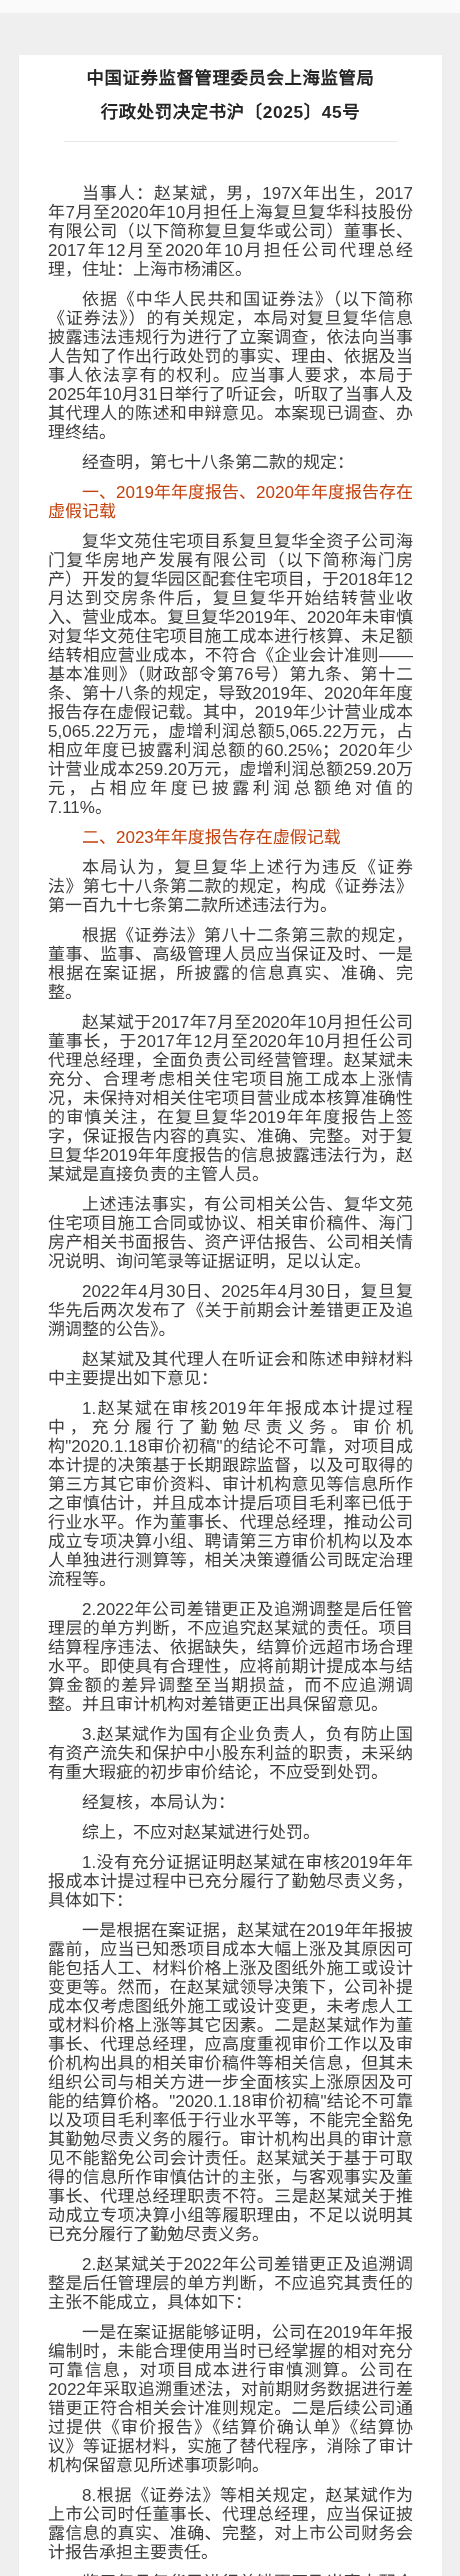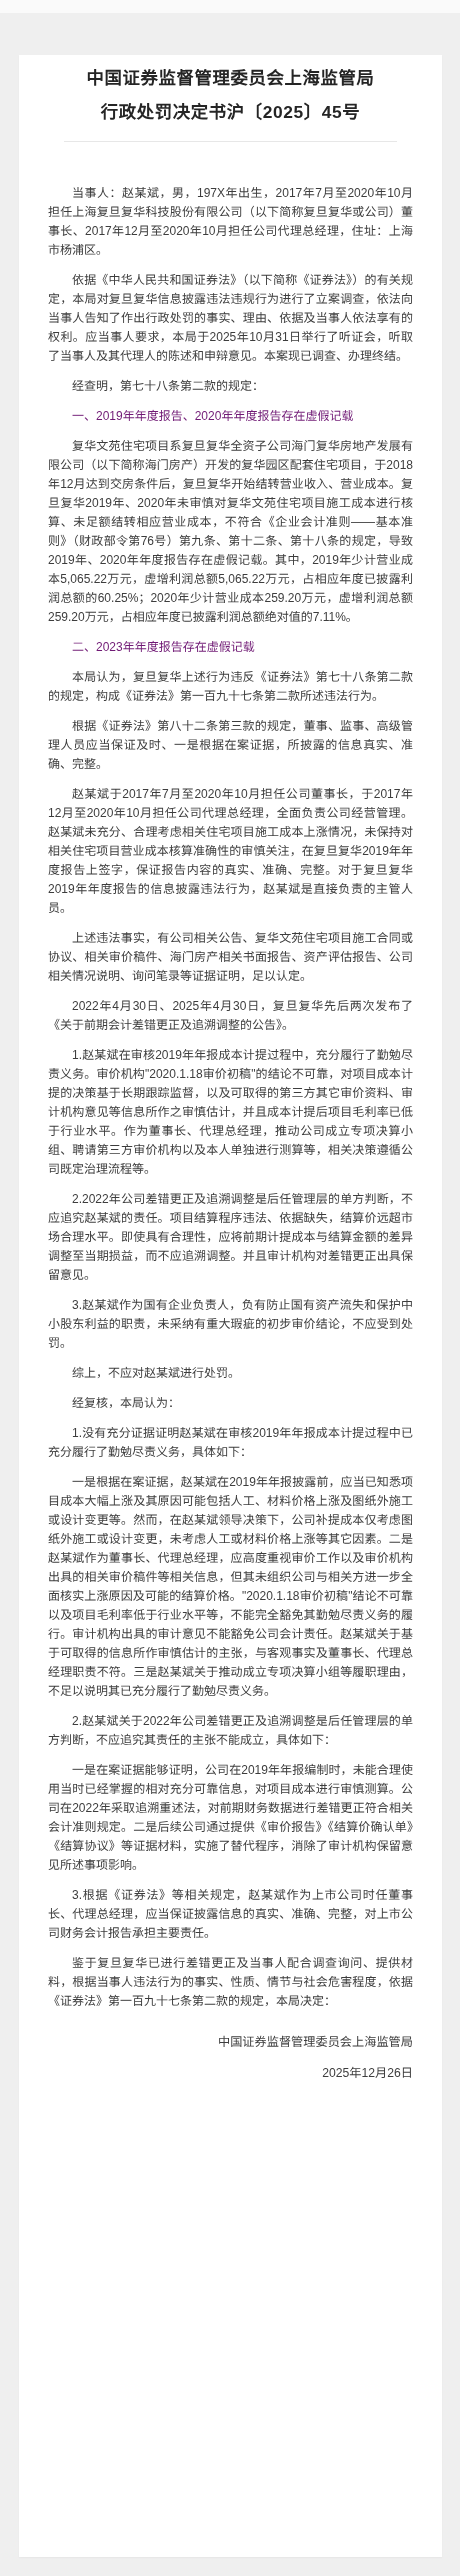--- a/index.html
+++ b/index.html
@@ -42,29 +42,29 @@
   }
   .title-divider {
     border: none;
     border-top: 0.6px solid #e7e7e7;
     margin: 12.8px 16.3px 0 16.3px;
   }
   .doc-body {
     margin-top: 42px;
   }
   .para {
-    font-size: 12px;
+    font-size: 17px;
     line-height: 19px;
     color: #3d3d3d;
     text-align: justify;
     text-indent: 2em;
     margin: 11px 0;
   }
   .para.heading {
-    color: #701a75;
+    color: #c2410c;
   }
   .sig-block {
     margin-top: 22px;
   }
   .sig-block p {
     font-size: 12.2px;
     line-height: 19px;
     color: #3d3d3d;
     text-align: right;
     margin: 0;
@@ -88,30 +88,31 @@
           <p class="para">依据《中华人民共和国证券法》（以下简称《证券法》）的有关规定，本局对复旦复华信息披露违法违规行为进行了立案调查，依法向当事人告知了作出行政处罚的事实、理由、依据及当事人依法享有的权利。应当事人要求，本局于2025年10月31日举行了听证会，听取了当事人及其代理人的陈述和申辩意见。本案现已调查、办理终结。</p>
           <p class="para">经查明，第七十八条第二款的规定：</p>
           <p class="para heading">一、2019年年度报告、2020年年度报告存在虚假记载</p>
           <p class="para">复华文苑住宅项目系复旦复华全资子公司海门复华房地产发展有限公司（以下简称海门房产）开发的复华园区配套住宅项目，于2018年12月达到交房条件后，复旦复华开始结转营业收入、营业成本。复旦复华2019年、2020年未审慎对复华文苑住宅项目施工成本进行核算、未足额结转相应营业成本，不符合《企业会计准则——基本准则》（财政部令第76号）第九条、第十二条、第十八条的规定，导致2019年、2020年年度报告存在虚假记载。其中，2019年少计营业成本5,065.22万元，虚增利润总额5,065.22万元，占相应年度已披露利润总额的60.25%；2020年少计营业成本259.20万元，虚增利润总额259.20万元，占相应年度已披露利润总额绝对值的7.11%。</p>
           <p class="para heading">二、2023年年度报告存在虚假记载</p>
           <p class="para">本局认为，复旦复华上述行为违反《证券法》第七十八条第二款的规定，构成《证券法》第一百九十七条第二款所述违法行为。</p>
           <p class="para">根据《证券法》第八十二条第三款的规定，董事、监事、高级管理人员应当保证及时、一是根据在案证据，所披露的信息真实、准确、完整。</p>
           <p class="para">赵某斌于2017年7月至2020年10月担任公司董事长，于2017年12月至2020年10月担任公司代理总经理，全面负责公司经营管理。赵某斌未充分、合理考虑相关住宅项目施工成本上涨情况，未保持对相关住宅项目营业成本核算准确性的审慎关注，在复旦复华2019年年度报告上签字，保证报告内容的真实、准确、完整。对于复旦复华2019年年度报告的信息披露违法行为，赵某斌是直接负责的主管人员。</p>
           <p class="para">上述违法事实，有公司相关公告、复华文苑住宅项目施工合同或协议、相关审价稿件、海门房产相关书面报告、资产评估报告、公司相关情况说明、询问笔录等证据证明，足以认定。</p>
           <p class="para">2022年4月30日、2025年4月30日，复旦复华先后两次发布了《关于前期会计差错更正及追溯调整的公告》。</p>
+          <p class="para">赵某斌及其代理人在听证会和陈述申辩材料中主要提出如下意见：</p>
           <p class="para">1.赵某斌在审核2019年年报成本计提过程中，充分履行了勤勉尽责义务。审价机构"2020.1.18审价初稿"的结论不可靠，对项目成本计提的决策基于长期跟踪监督，以及可取得的第三方其它审价资料、审计机构意见等信息所作之审慎估计，并且成本计提后项目毛利率已低于行业水平。作为董事长、代理总经理，推动公司成立专项决算小组、聘请第三方审价机构以及本人单独进行测算等，相关决策遵循公司既定治理流程等。</p>
           <p class="para">2.2022年公司差错更正及追溯调整是后任管理层的单方判断，不应追究赵某斌的责任。项目结算程序违法、依据缺失，结算价远超市场合理水平。即使具有合理性，应将前期计提成本与结算金额的差异调整至当期损益，而不应追溯调整。并且审计机构对差错更正出具保留意见。</p>
           <p class="para">3.赵某斌作为国有企业负责人，负有防止国有资产流失和保护中小股东利益的职责，未采纳有重大瑕疵的初步审价结论，不应受到处罚。</p>
+          <p class="para">经复核，本局认为：</p>
           <p class="para">综上，不应对赵某斌进行处罚。</p>
-          <p class="para">经复核，本局认为：</p>
           <p class="para">1.没有充分证据证明赵某斌在审核2019年年报成本计提过程中已充分履行了勤勉尽责义务，具体如下：</p>
           <p class="para">一是根据在案证据，赵某斌在2019年年报披露前，应当已知悉项目成本大幅上涨及其原因可能包括人工、材料价格上涨及图纸外施工或设计变更等。然而，在赵某斌领导决策下，公司补提成本仅考虑图纸外施工或设计变更，未考虑人工或材料价格上涨等其它因素。二是赵某斌作为董事长、代理总经理，应高度重视审价工作以及审价机构出具的相关审价稿件等相关信息，但其未组织公司与相关方进一步全面核实上涨原因及可能的结算价格。"2020.1.18审价初稿"结论不可靠以及项目毛利率低于行业水平等，不能完全豁免其勤勉尽责义务的履行。审计机构出具的审计意见不能豁免公司会计责任。赵某斌关于基于可取得的信息所作审慎估计的主张，与客观事实及董事长、代理总经理职责不符。三是赵某斌关于推动成立专项决算小组等履职理由，不足以说明其已充分履行了勤勉尽责义务。</p>
           <p class="para">2.赵某斌关于2022年公司差错更正及追溯调整是后任管理层的单方判断，不应追究其责任的主张不能成立，具体如下：</p>
           <p class="para">一是在案证据能够证明，公司在2019年年报编制时，未能合理使用当时已经掌握的相对充分可靠信息，对项目成本进行审慎测算。公司在2022年采取追溯重述法，对前期财务数据进行差错更正符合相关会计准则规定。二是后续公司通过提供《审价报告》《结算价确认单》《结算协议》等证据材料，实施了替代程序，消除了审计机构保留意见所述事项影响。</p>
-          <p class="para">3.根据《证券法》等相关规定，赵某斌作为上市公司时任董事长、代理总经理，应当保证披露信息的真实、准确、完整，对上市公司财务会计报告承担主要责任。</p>
+          <p class="para">8.根据《证券法》等相关规定，赵某斌作为上市公司时任董事长、代理总经理，应当保证披露信息的真实、准确、完整，对上市公司财务会计报告承担主要责任。</p>
           <p class="para">鉴于复旦复华已进行差错更正及当事人配合调查询问、提供材料，根据当事人违法行为的事实、性质、情节与社会危害程度，依据《证券法》第一百九十七条第二款的规定，本局决定：</p>
         </div>
       <div class="sig-block">
         <p class="sig-org">中国证券监督管理委员会上海监管局</p>
         <p class="sig-date">2025年12月26日</p>
       </div>
     </div>
   </div>
 </div>
 

